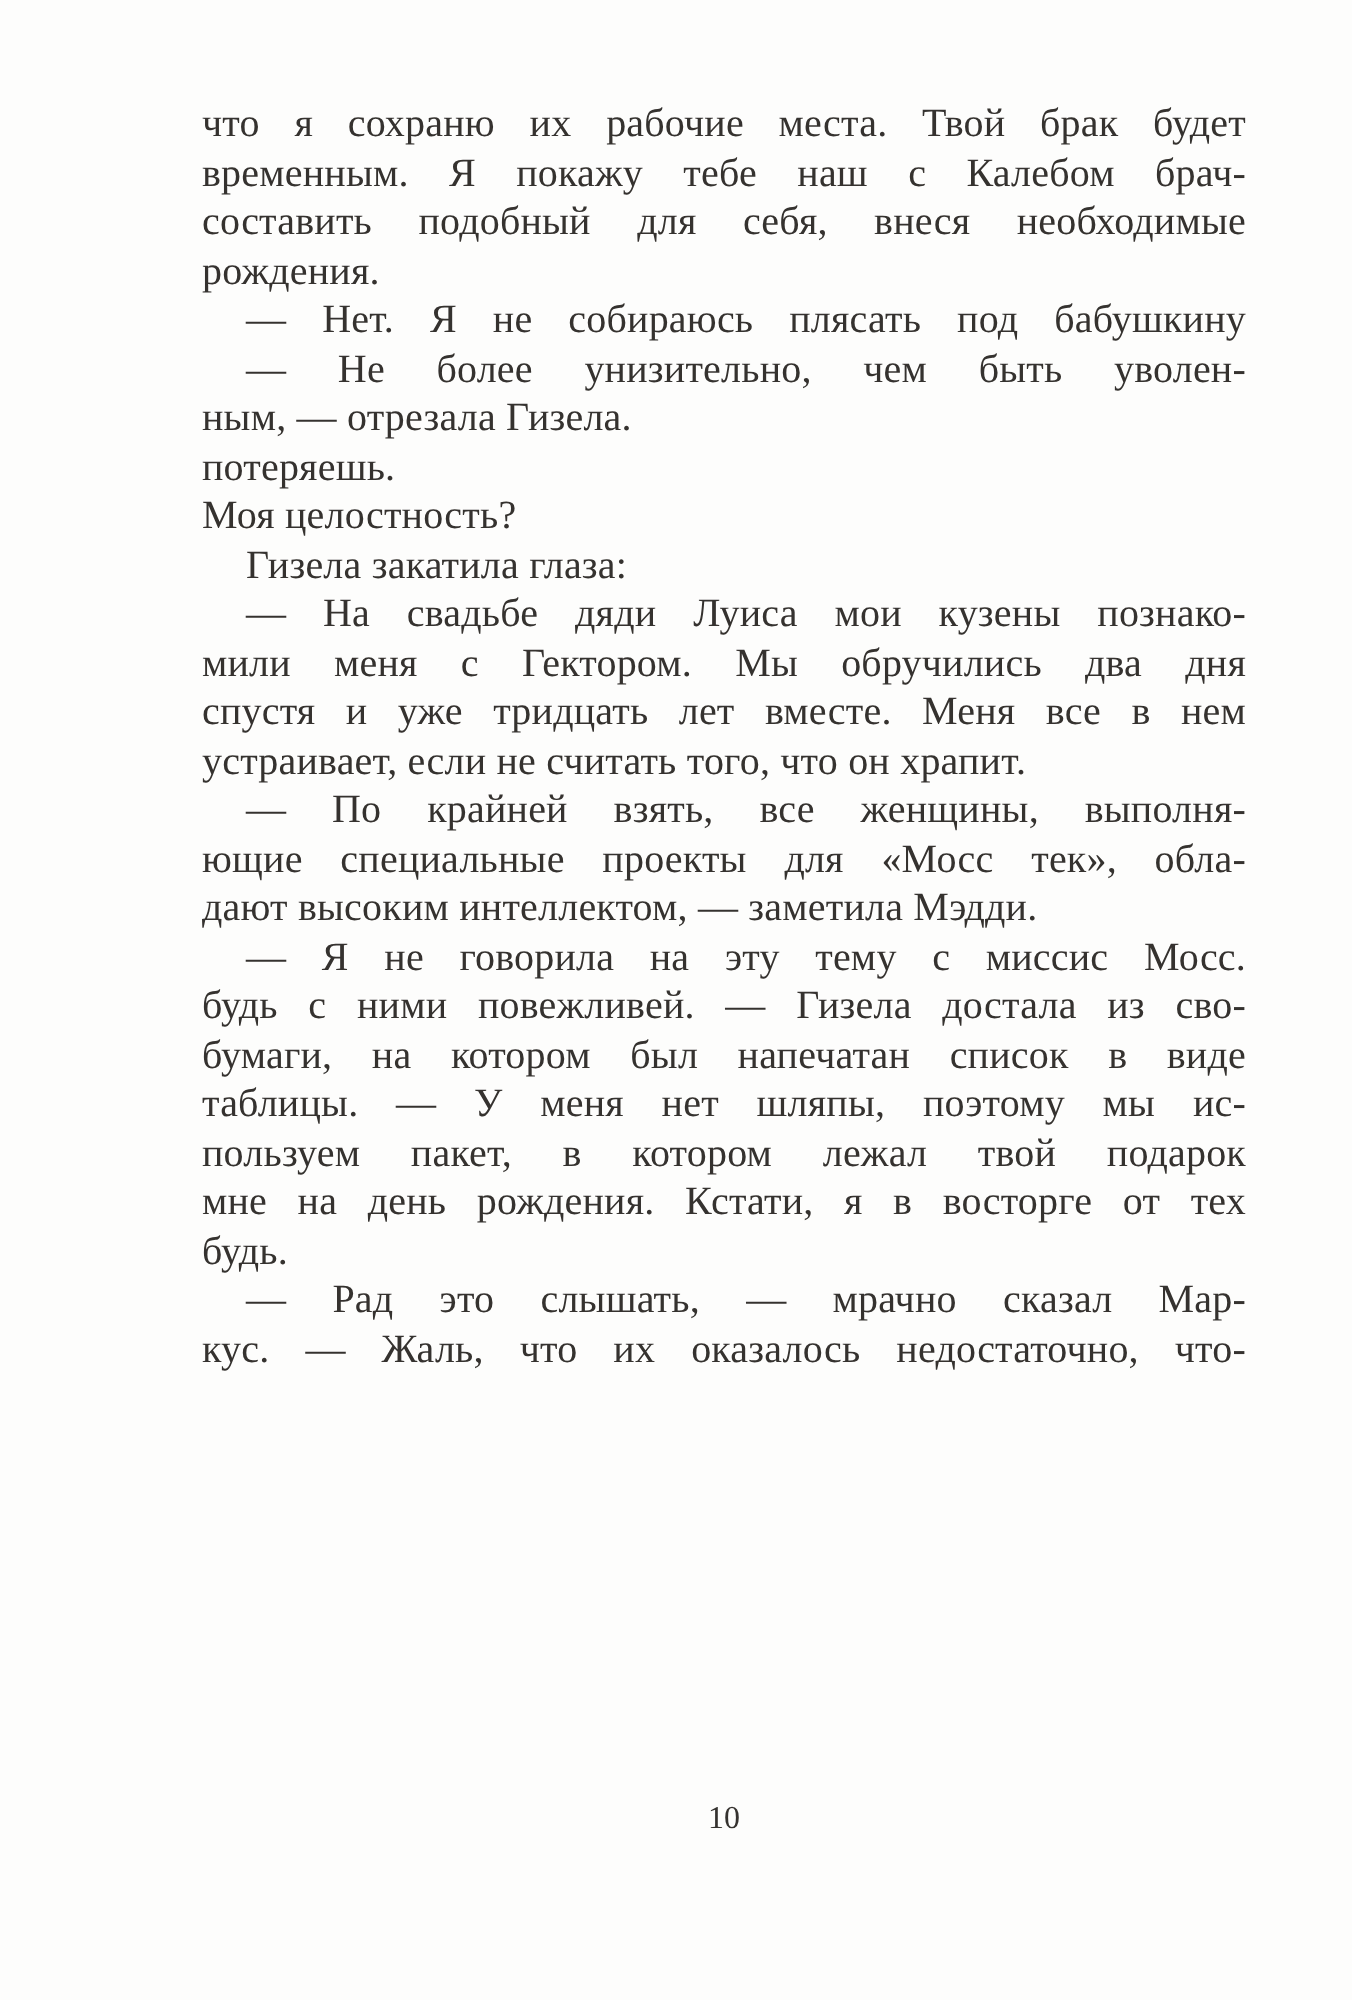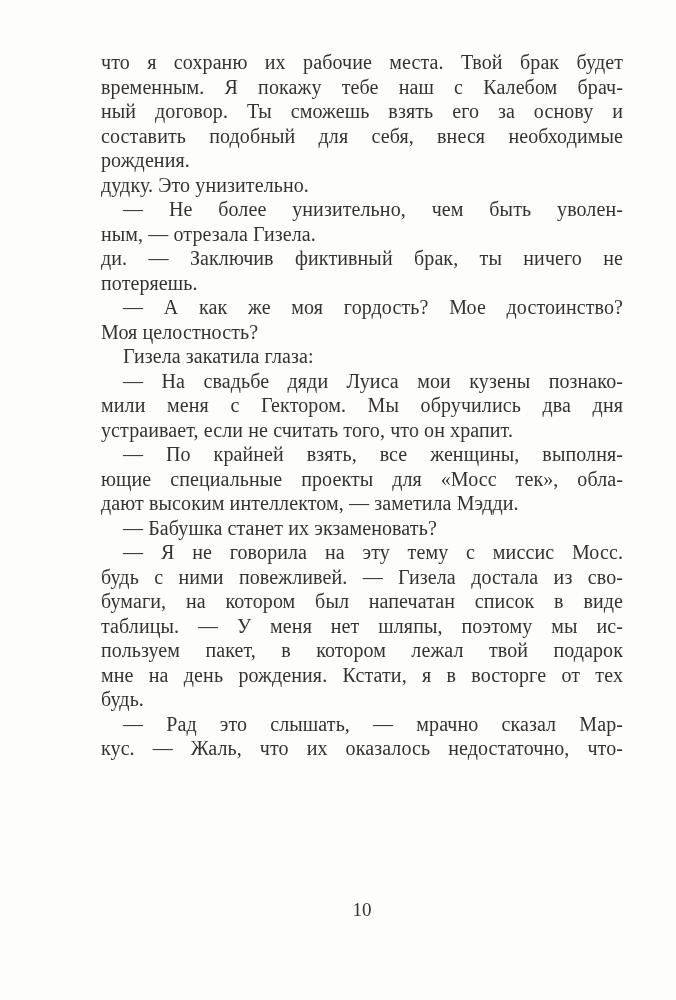--- a/index.html
+++ b/index.html
@@ -45,49 +45,46 @@
   .line.justify.indent {
     width: 500px;
   }
   .page-number {
     position: absolute;
     left: 101px;
     top: 899px;
     width: 522px;
     text-align: center;
     color: var(--text-color, #35322f);
-    font-size: 19px;
+    font-size: 16px;
     line-height: 22px;
   }
 </style>
 </head>
 <body style="--page-bg: #fdfdfc; --text-color: #35322f;">
 
 <div class="page">
   <div class="text-block" id="text-block">
       <div class="line justify">что я сохраню их рабочие места. Твой брак будет</div>
       <div class="line justify">временным. Я покажу тебе наш с Калебом брач-</div>
-      <div class="line justify">ный договор. Ты сможешь взять его за основу и</div>
       <div class="line justify">составить подобный для себя, внеся необходимые</div>
       <div class="line">рождения.</div>
-      <div class="line">дудку. Это унизительно.</div>
+      <div class="line justify indent">— Нет. Я не собираюсь плясать под бабушкину</div>
       <div class="line justify indent">— Не более унизительно, чем быть уволен-</div>
       <div class="line">ным, — отрезала Гизела.</div>
-      <div class="line justify">ди. — Заключив фиктивный брак, ты ничего не</div>
       <div class="line">потеряешь.</div>
-      <div class="line justify indent">— А как же моя гордость? Мое достоинство?</div>
       <div class="line">Моя целостность?</div>
       <div class="line indent">Гизела закатила глаза:</div>
       <div class="line justify indent">— На свадьбе дяди Луиса мои кузены познако-</div>
       <div class="line justify">мили меня с Гектором. Мы обручились два дня</div>
+      <div class="line justify">спустя и уже тридцать лет вместе. Меня все в нем</div>
       <div class="line">устраивает, если не считать того, что он храпит.</div>
       <div class="line justify indent">— По крайней взять, все женщины, выполня-</div>
       <div class="line justify">ющие специальные проекты для «Мосс тек», обла-</div>
       <div class="line">дают высоким интеллектом, — заметила Мэдди.</div>
-      <div class="line indent">— Бабушка станет их экзаменовать?</div>
       <div class="line justify indent">— Я не говорила на эту тему с миссис Мосс.</div>
       <div class="line justify">будь с ними повежливей. — Гизела достала из сво-</div>
       <div class="line justify">бумаги, на котором был напечатан список в виде</div>
       <div class="line justify">таблицы. — У меня нет шляпы, поэтому мы ис-</div>
       <div class="line justify">пользуем пакет, в котором лежал твой подарок</div>
       <div class="line justify">мне на день рождения. Кстати, я в восторге от тех</div>
       <div class="line">будь.</div>
       <div class="line justify indent">— Рад это слышать, — мрачно сказал Мар-</div>
       <div class="line justify">кус. — Жаль, что их оказалось недостаточно, что-</div>
     </div>

